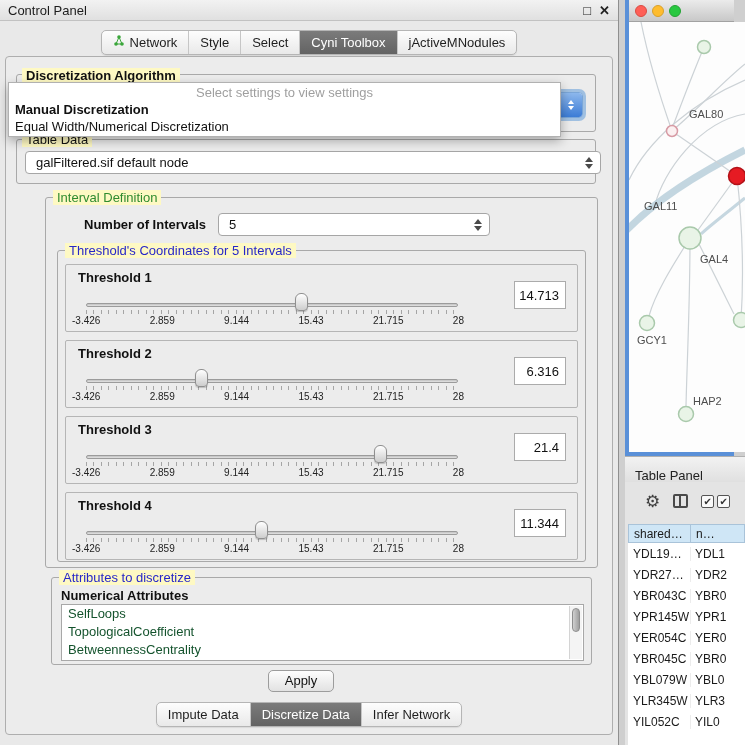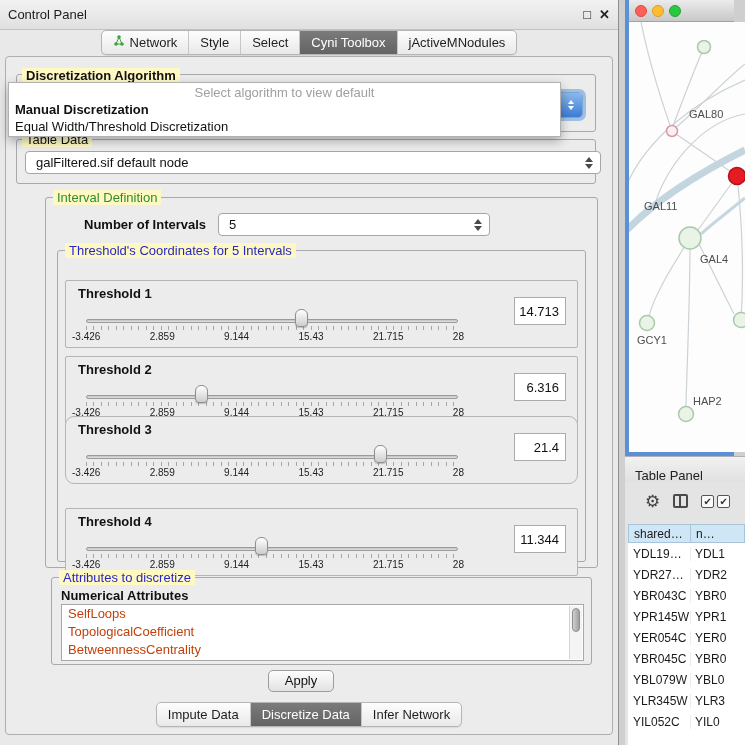--- a/index.html
+++ b/index.html
@@ -3,21 +3,21 @@
 <meta charset="utf-8">
 <style>
   * { margin:0; padding:0; box-sizing:border-box; }
   body { font-family:"Liberation Sans", sans-serif; background:#bfbfbf; }
   .stage { position:relative; width:745px; height:745px; background:#cfcfcf; overflow:hidden;
            font-family:"Liberation Sans", sans-serif; }
 
   
   .cp { position:absolute; left:0; top:0; width:619px; height:745px; background:#e9e9e9;
         border-right:1px solid #8f8f8f; }
-  .titlebar { position:absolute; left:0; top:0; right:0; height:30px;
+  .titlebar { position:absolute; left:0; top:0; right:0; height:21px;
               background:linear-gradient(#f2f2f2,#e0e0e0); border-bottom:1px solid #c2c2c2;
               display:flex; align-items:center; padding:0 8px; font-size:13px; color:#1c1c1c; }
   .tb-btns { margin-left:auto; display:flex; gap:8px; align-items:center; color:#222; }
   .tb-btns span { cursor:default; font-size:13px; line-height:13px; }
 
   .tabs-row { position:absolute; left:0; right:0; display:flex; justify-content:center; }
   .tabs-row.top { top:30px; }
   .tabs-row.bottom { top:702px; }
   .tabstrip { display:flex; border:1px solid #b5b5b5; border-radius:5px; overflow:hidden;
               background:linear-gradient(#fdfdfd,#e9e9e9); box-shadow:0 1px 1px rgba(0,0,0,.08); }
@@ -54,37 +54,37 @@
 
   .popup { position:absolute; left:8px; top:82px; width:553px; height:55px; background:#fff;
            border:1px solid #b1b1b1; box-shadow:0 4px 10px rgba(0,0,0,.3); z-index:20; font-size:13px; }
   .popup .ph  { text-align:center; color:#9f9f9f; padding:2px 0 1px; }
   .popup .opt { padding:1px 6px; color:#111; }
   .popup .opt.b { font-weight:bold; }
 
   .bold-label { position:absolute; font-size:13px; font-weight:bold; color:#111; }
 
   .threshold { position:absolute; left:65px; width:513px; height:68px; border:1px solid #b5b5b5;
-               border-radius:2px; background:#ececec;margin-top:16px; }
+               border-radius:2px; background:#ececec; }
   .th-label { position:absolute; left:12px; top:5px; font-size:13px; font-weight:bold; color:#111; }
   .track { position:absolute; left:20px; top:38px; width:372px; height:4px;
            background:linear-gradient(#c0c0c0,#e4e4e4); border:1px solid #9b9b9b; border-radius:2px; }
   .ticks { position:absolute; left:20px; top:45px; width:374px; height:4px;
            background:repeating-linear-gradient(to right,#a5a5a5 0 1px,transparent 1px 7.5px); }
   .scale { position:absolute; left:6px; top:50px; width:392px; display:flex;
            justify-content:space-between; font-size:10px; color:#222; }
   .handle { position:absolute; top:28px; width:13px; height:18px;
             background:linear-gradient(#ffffff,#cdcdcd); border:1px solid #8f8f8f;
             border-radius:6px 6px 4px 4px; box-shadow:0 1px 1px rgba(0,0,0,.2); }
   .valbox { position:absolute; right:11px; top:16px; width:52px; height:28px;
             border:1px solid #ababab; background:#fff; font-size:13px; text-align:right;
             padding:0 6px 0 2px; font-family:"Liberation Sans", sans-serif; color:#111; }
 
   .list { position:absolute; background:#fff; border:1px solid #a8a8a8; overflow:hidden; }
-  .list .item { padding-left:6px; line-height:18px; font-size:13px; color:#c2410c; white-space:nowrap; }
+  .list .item { padding-left:6px; line-height:18px; font-size:13px; color:#14532d; white-space:nowrap; }
   .sb { position:absolute; top:1px; bottom:1px; right:1px; width:13px; background:#f4f4f4;
         border-left:1px solid #d4d4d4; }
   .sb .thumb { position:absolute; left:2px; top:2px; width:8px; height:24px; border-radius:4px;
                background:linear-gradient(90deg,#d0d0d0,#9f9f9f); border:1px solid #8e8e8e; }
 
   .btn { position:absolute; left:268px; top:670px; width:66px; height:22px;
          background:linear-gradient(#fdfdfd,#e2e2e2); border:1px solid #9c9c9c; border-radius:5px;
          font-size:13px; color:#111; text-align:center; line-height:20px; }
 
   .netico { display:inline-block; }
@@ -184,23 +184,23 @@
     <div class="group-label" style="left:22px; top:68px; font-weight:bold;">Discretization Algorithm</div>
 
     <div class="combo focus" style="left:30px; top:92px; width:553px; height:26px;">
       <span class="bluecap">
         <span class="up"></span>
           <span class="dn"></span>
       </span>
     </div>
 
     <div class="popup">
-      <div class="ph">Select algorithm to view default</div>
+      <div class="ph">Select settings to view settings</div>
       <div class="opt b">Manual Discretization</div>
-      <div class="opt">Equal Width/Threshold Discretization</div>
+      <div class="opt">Equal Width/Numerical Discretization</div>
     </div>
 
     <div class="group" style="left:16px; top:139px; width:580px; height:45px;"></div>
     <div class="group-label" style="left:22px; top:132px;">Table Data</div>
     <div class="combo" style="left:25px; top:151px; width:576px; height:23px;">
       <span class="val">galFiltered.sif default node</span>
       <span class="arr">
           <span class="up"></span>
           <span class="dn"></span>
         </span>
@@ -246,21 +246,21 @@
         <span>-3.426</span>
         <span>2.859</span>
         <span>9.144</span>
         <span>15.43</span>
         <span>21.715</span>
         <span>28</span>
       </div>
       <input class="valbox" readonly="" value="6.316" style="">
     </div>
 
-    <div class="threshold" style="top:400px;border-radius:9px;">
+    <div class="threshold" style="top:416px;">
       <div class="th-label">Threshold 3</div>
       <div class="track"></div>
       <div class="ticks"></div>
       <div class="handle" style="left:308px;"></div>
       <div class="scale">
         <span>-3.426</span>
         <span>2.859</span>
         <span>9.144</span>
         <span>15.43</span>
         <span>21.715</span>

